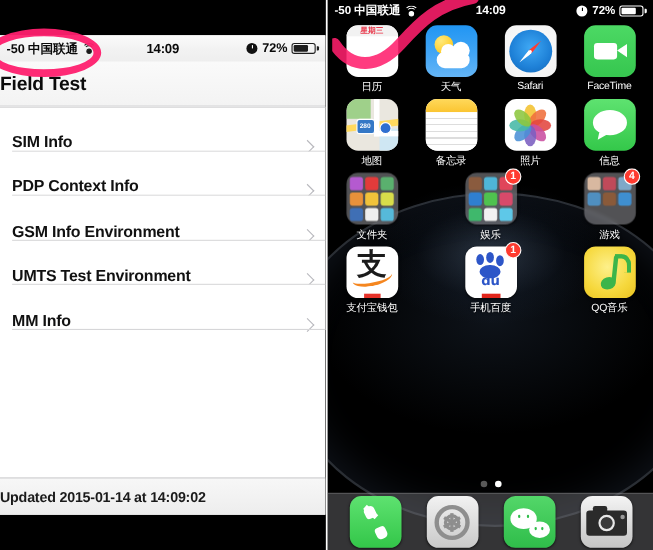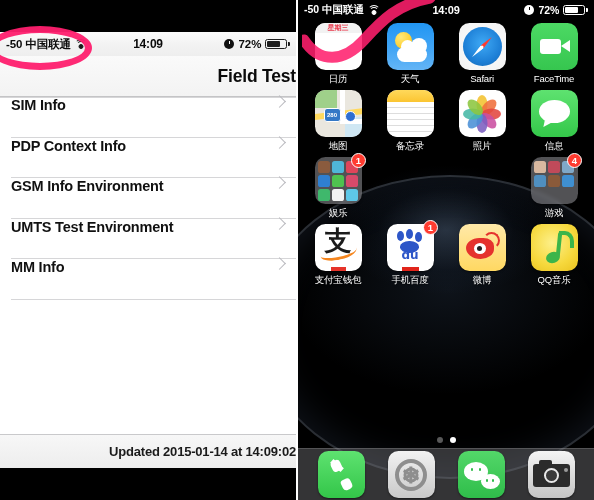--- a/index.html
+++ b/index.html
@@ -121,38 +121,38 @@
   .batt-cap {
     width: 1.6px; height: 4px;
     background: #1d1d1d;
     border-radius: 0 1px 1px 0;
     margin-left: 1px;
   }
 
   .ft-navbar {
     height: 41px;
     background: linear-gradient(to bottom, #fafafa 0%, #f3f3f3 100%);
-    display: flex; align-items: center; justify-content: flex-end;
+    display: flex; align-items: center; justify-content: flex-start;
     border-bottom: 1px solid #c4c4c6;
     box-sizing: border-box;
   }
   .ft-title {
     font-size: 17.5px;
     font-weight: 700;
     color: #0b0b0b;
     letter-spacing: -0.2px;
   }
 
   .ft-list {
     background: #ffffff;
   }
   .ft-row {
     height: 40.5px;
     display: flex;
-    align-items: flex-start;
+    align-items: flex-end;
     padding: 0 12px 0 11px;
     box-sizing: border-box;
     position: relative;
     background: #fff;
     cursor: default;
   }
   .ft-row::after {
     content: "";
     position: absolute;
     left: 11px; right: 0; bottom: 0;
@@ -181,21 +181,21 @@
   }
 
   .ft-spacer { background: #fff; flex: 1; }
 
   .ft-footer {
     position: absolute;
     left: 0; right: 0; bottom: 0;
     height: 34px;
     background: linear-gradient(to bottom,#f7f7f7 0%, #ededed 100%);
     border-top: 1px solid #c9c9cb;
-    display: flex; align-items: center; justify-content: flex-end;
+    display: flex; align-items: center; justify-content: flex-start;
     box-sizing: border-box;
   }
   .ft-footer-text {
     font-size: 13px;
     font-weight: 700;
     color: #1a1a1a;
     letter-spacing: -0.2px;
   }
 
   
@@ -798,20 +798,34 @@
 
         <div class="hs-app">
           <div class="app-icon ic-messages">
             <span class="bub"></span>
           </div>
           <div class="app-label">信息</div>
         </div>
       </div>
 
       <div class="hs-row">
+        <div class="hs-app">
+          <div class="app-icon ic-folder">
+            <span style="background:#b45ad0"></span>
+              <span style="background:#e23b3b"></span>
+              <span style="background:#5ab06e"></span>
+            <span style="background:#e8913a"></span>
+              <span style="background:#f0c23a"></span>
+              <span style="background:#d8dd4a"></span>
+            <span style="background:#3f6fb5"></span>
+              <span style="background:#eeeeee"></span>
+              <span style="background:#56b9da"></span>
+          </div>
+          <div class="app-label">文件夹</div>
+        </div>
 
         <div class="hs-app">
           <div class="badge">1</div>
           <div class="app-icon ic-folder">
             <span style="background:#8a5b3e"></span>
               <span style="background:#4fb6d8"></span>
               <span style="background:#e0455a"></span>
             <span style="background:#2f7fd0"></span>
               <span style="background:#4fc24f"></span>
               <span style="background:#d84a6a"></span>
@@ -856,29 +870,20 @@
             <span class="paw" style="left:10px;top:7px;width:7px;height:10px;"></span>
             <span class="paw" style="left:19px;top:5px;width:7px;height:10px;"></span>
             <span class="paw" style="left:28px;top:8px;width:7px;height:10px;"></span>
             <span class="paw" style="left:13px;top:17px;width:19px;height:12px;border-radius:48%;"></span>
             <span class="du">du</span>
             <span class="redbar"></span>
           </div>
           <div class="app-label">手机百度</div>
         </div>
 
-        <div class="hs-app">
-          <div class="app-icon ic-weibo">
-            <span class="eye-o"></span>
-            <span class="eye-w"></span>
-            <span class="eye-p"></span>
-            <span class="wave"></span>
-          </div>
-          <div class="app-label">微博</div>
-        </div>
 
         <div class="hs-app">
           <div class="app-icon ic-qqmusic">
             <span class="note-stem"></span>
             <span class="note-head"></span>
             <span class="note-flag"></span>
           </div>
           <div class="app-label">QQ音乐</div>
         </div>
       </div>

